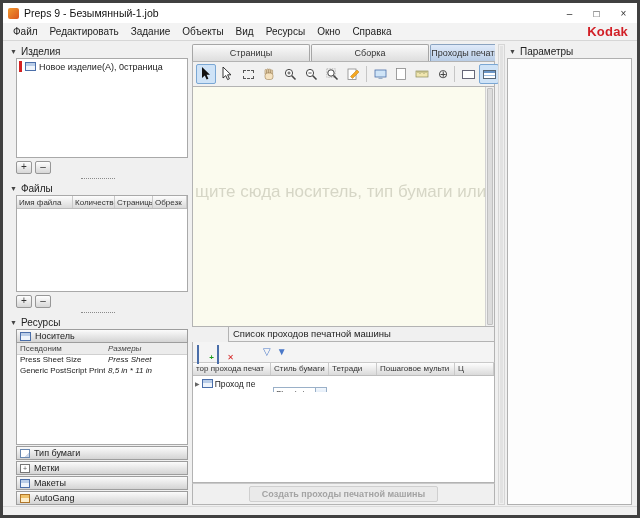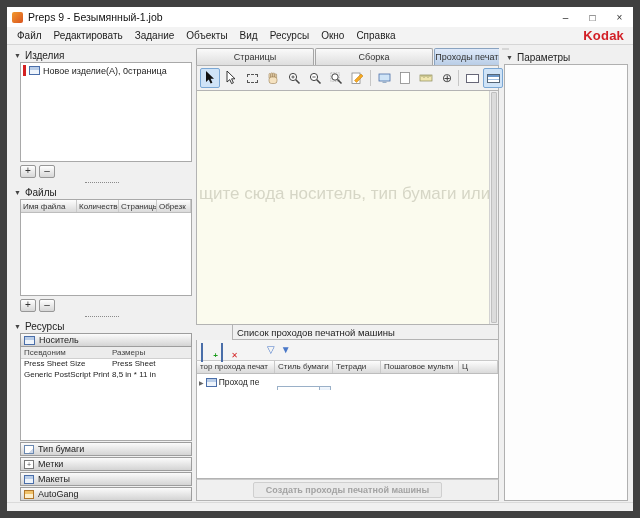--- a/index.html
+++ b/index.html
@@ -1,35 +1,35 @@
 <!DOCTYPE html>
 <html><head>
 <meta charset="utf-8">
 <style>
   * { margin:0; padding:0; box-sizing:border-box; }
   html,body { width:640px; height:518px; }
   body { font-family:"Liberation Sans","DejaVu Sans",sans-serif; position:relative; overflow:hidden; background:#fff; }
-  .window { position:absolute; inset:0; border:7px solid #404040; background:#f0f0f0; }
+  .window { position:absolute; inset:0; border:3px solid #404040; background:#f0f0f0; }
 
   
   .titlebar { position:absolute; left:0; top:0; right:0; height:20px; background:#ffffff; display:flex; align-items:center; }
   .app-icon { width:11px; height:11px; margin:0 5px 0 5px; background:linear-gradient(135deg,#f29a2e,#d9531e); border-radius:2px; flex:0 0 auto; }
   .title-text { font-size:10.5px; color:#111; white-space:nowrap; }
   .win-controls { margin-left:auto; display:flex; height:100%; }
   .win-btn { width:27px; display:flex; align-items:center; justify-content:center; font-size:10px; color:#333; cursor:default; }
 
   
   .menubar { position:absolute; left:0; top:20px; right:0; height:18px; background:#f3f3f3; border-bottom:1px solid #d6d6d6; display:flex; align-items:center; padding-left:4px; }
   .menu-item { font-size:10px; color:#1c1c1c; padding:0 6px; white-space:nowrap; }
   .brand { margin-left:auto; margin-right:9px; color:#d21f26; font-weight:bold; font-size:13px; letter-spacing:.2px; }
 
   
   .left   { position:absolute; left:5px; top:41px; width:180px; bottom:10px; display:flex; flex-direction:column; }
   .center { position:absolute; left:189px; top:41px; width:303px; bottom:10px; display:flex; flex-direction:column; }
-  .right  { position:absolute; left:495px; top:41px; right:5px; bottom:10px; display:flex;flex-direction:column; }
+  .right  { position:absolute; left:495px; top:41px; right:5px; bottom:10px; display:flex; }
 
   .sec-h { display:flex; align-items:center; gap:4px; height:14px; font-size:10px; color:#222; padding-left:2px; flex:0 0 auto; }
   .tri { font-size:7px; color:#444; }
 
   .box { background:#fff; border:1px solid #a9a9a9; }
 
   
   .products-box { height:100px; margin-left:8px; overflow:hidden; }
   .trow { display:flex; align-items:center; height:14px; font-size:9px; color:#222; gap:3px; padding:1px 0 0 2px; white-space:nowrap; }
   .trow.child { padding-left:16px; }
@@ -47,21 +47,21 @@
   .sort { font-size:6px; color:#555; }
 
   
   .res-wrap { flex:1; display:flex; flex-direction:column; margin-left:8px; min-height:0; }
   .bar { height:14px; display:flex; align-items:center; gap:4px; padding-left:3px; background:linear-gradient(#fbfbfb,#d4d4d4); border:1px solid #9d9d9d; font-size:9px; color:#222; flex:0 0 auto; white-space:nowrap; overflow:hidden; }
   .res-box { flex:1; display:flex; flex-direction:column; border:1px solid #a9a9a9; border-top:none; background:#fff; min-height:0; overflow:hidden; }
   .res-thead { display:flex; height:12px; background:#ececec; border-bottom:1px solid #d0d0d0; flex:0 0 auto; }
   .res-th { font-size:8px; color:#444; padding:1px 3px; white-space:nowrap; overflow:hidden; }
   .res-row { display:flex; height:11px; font-size:8px; color:#222; flex:0 0 auto; }
   .res-cell { padding:0 3px; white-space:nowrap; overflow:hidden; }
-  .c1 { width:88px; flex:0 0 auto; } .c2 { flex:1; min-width:0; }
+  .c1 { width:88px; flex:0 0 auto; } .c2 { flex:1; min-width:0;font-style:italic; }
   .res-fill { flex:1; }
   .res-bars { display:flex; flex-direction:column; gap:1px; margin-top:1px; flex:0 0 auto; }
   .sicon { width:10px; height:9px; border:1px solid #777; background:#fff; flex:0 0 auto; }
   .sicon.paper { background:linear-gradient(135deg,#fff 70%,#cfd8e8 70%); border-color:#6a88b0; }
   .sicon.marks { background:#fff; border-color:#777; display:flex; align-items:center; justify-content:center; font-size:7px; color:#555; }
   .sicon.layout { border-color:#4a6ea9; background:linear-gradient(#b9cde8 0 3px,#eef4fb 3px); }
   .sicon.gang { border-color:#b0762a; background:linear-gradient(#f0c26a 0 3px,#fdeecb 3px); }
 
   
   .tabbar { height:17px; display:flex; gap:1px; overflow:hidden; flex:0 0 auto; }

